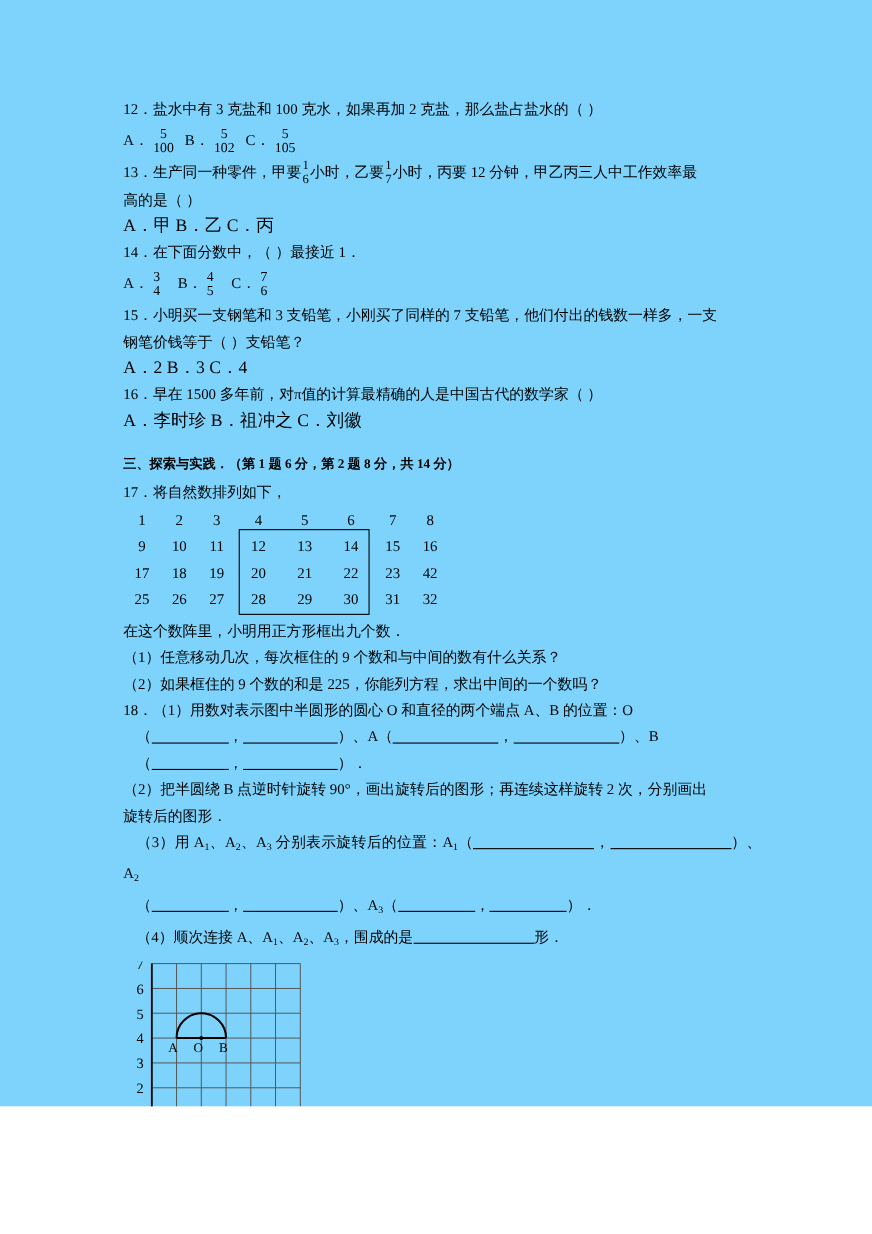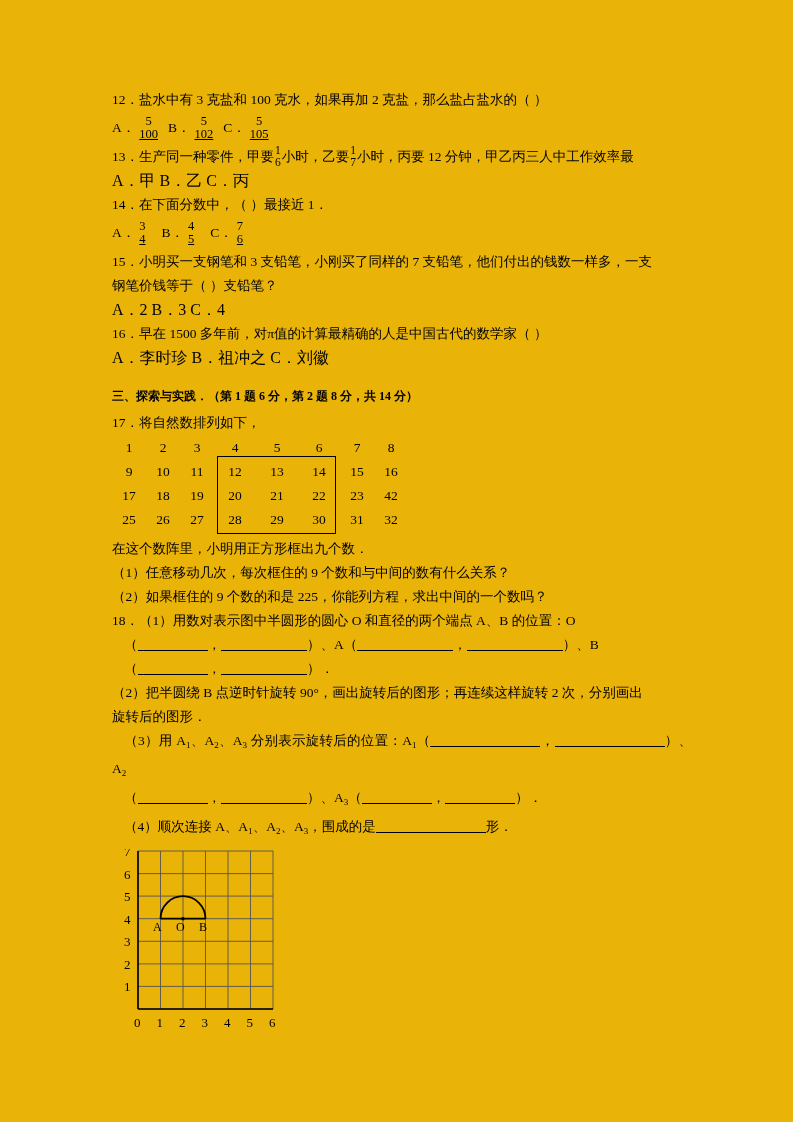--- a/index.html
+++ b/index.html
@@ -7,22 +7,22 @@
     padding: 0;
     background: #ffffff;
   }
   body {
     font-family: "Liberation Serif", "DejaVu Serif", serif;
     color: #000000;
   }
   .page {
     position: relative;
     width: 793px;
-    height: 1122px;
-    background: #eab308;
+    height: 1006px;
+    background: #7dd3fc;
     overflow: hidden;
   }
   .content {
     position: absolute;
     left: 112px;
     top: 88px;
     width: 580px;
   }
 
   
@@ -52,21 +52,21 @@
   
   .frac {
     display: inline-block;
     vertical-align: -0.45em;
     text-align: center;
     line-height: 1.0;
     font-size: 12.5px;
     margin: 0 2px;
   }
   .frac .num { display: block; }
-  .frac .den { display: block; text-decoration: underline; }
+  .frac .den { display: block; }
   .frac-inline {
     display: inline-block;
     vertical-align: -0.42em;
     text-align: center;
     line-height: 1.0;
     font-size: 11.5px;
     margin: 0 1px;
   }
   .frac-inline .num { display: block; }
   .frac-inline .den { display: block; }
@@ -157,20 +157,23 @@
 
     <div class="q">
       <span>12</span><span>．盐水中有 3 克盐和 100 克水，如果再加 2 克盐，那么盐占盐水的（        ）</span>
     </div>
     <div class="opts-frac">
       <span class="opt-label">A．</span><span class="frac"><span class="num">5</span><span class="den">100</span></span><span class="opt-gap-sm"></span><span class="opt-label">B．</span><span class="frac"><span class="num">5</span><span class="den">102</span></span><span class="opt-gap-sm"></span><span class="opt-label">C．</span><span class="frac"><span class="num">5</span><span class="den">105</span></span>
     </div>
 
     <div class="q">
       <span>13</span><span>．生产同一种零件，甲要</span><span class="frac-inline"><span class="num">1</span><span class="den">6</span></span><span>小时，乙要</span><span class="frac-inline"><span class="num">1</span><span class="den">7</span></span><span>小时，丙要 12 分钟，甲乙丙三人中工作效率最</span>
+    </div>
+    <div class="q">
+      <span>高的是（     ）</span>
     </div>
     <div class="opts">
       <span>A．甲    B．乙    C．丙</span>
     </div>
 
     <div class="q">
       <span>14</span><span>．在下面分数中，（      ）最接近 1．</span>
     </div>
     <div class="opts-frac">
       <span class="opt-label">A．</span><span class="frac"><span class="num">3</span><span class="den">4</span></span><span class="opt-gap"></span><span class="opt-label">B．</span><span class="frac"><span class="num">4</span><span class="den">5</span></span><span class="opt-gap"></span><span class="opt-label">C．</span><span class="frac"><span class="num">7</span><span class="den">6</span></span>

